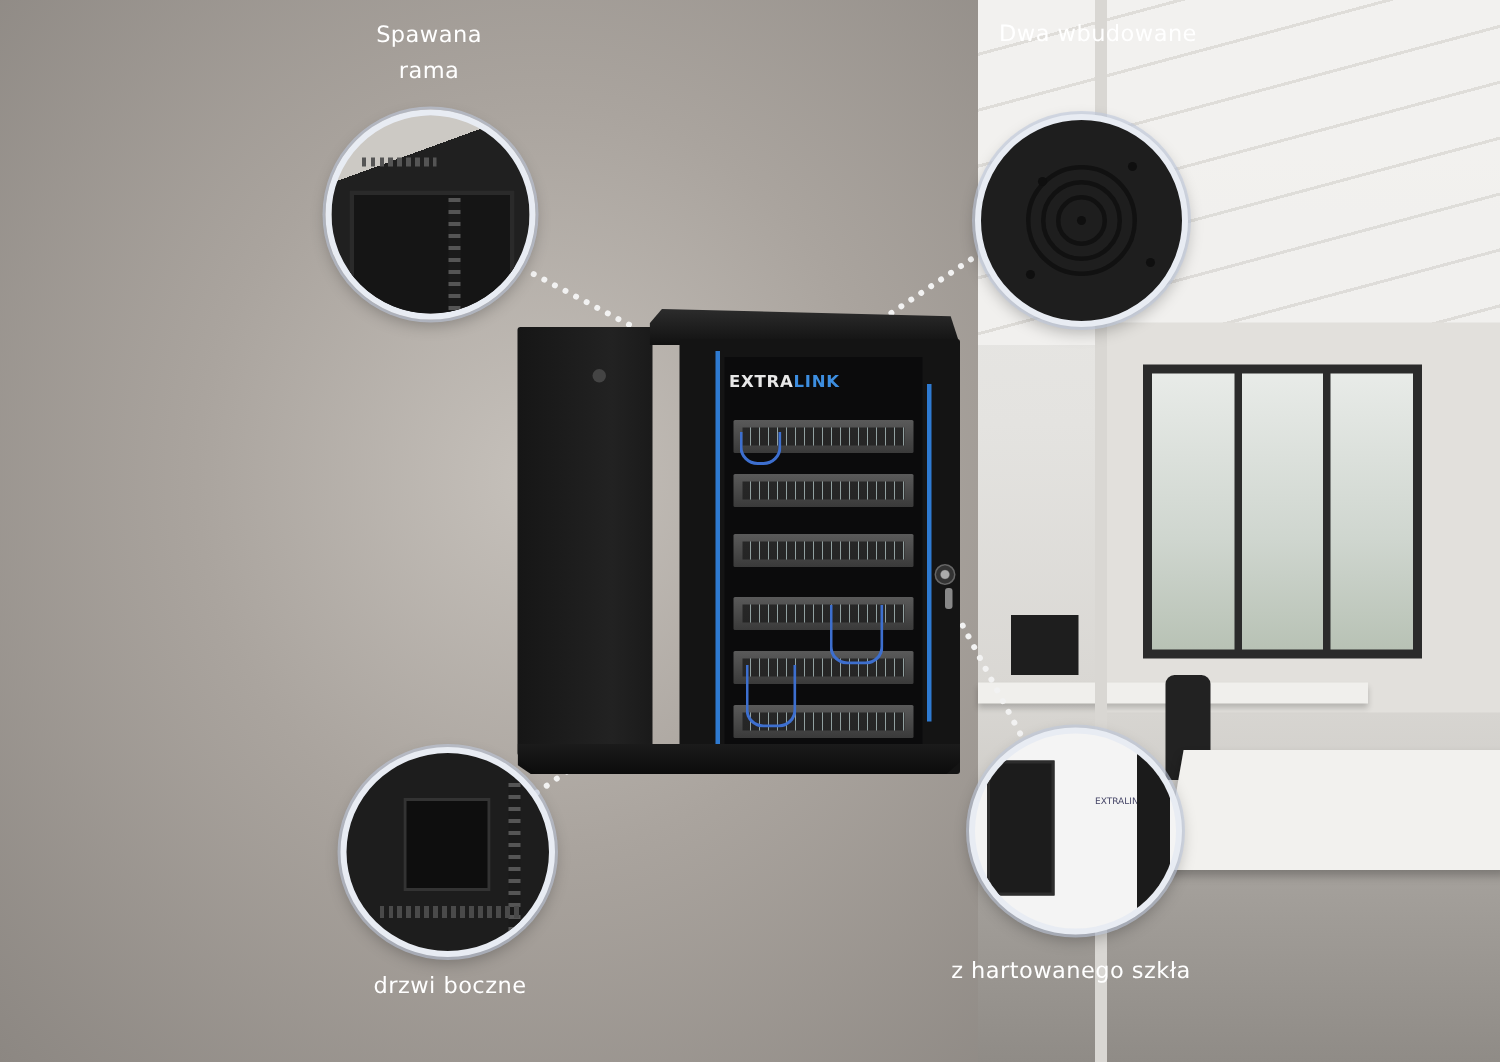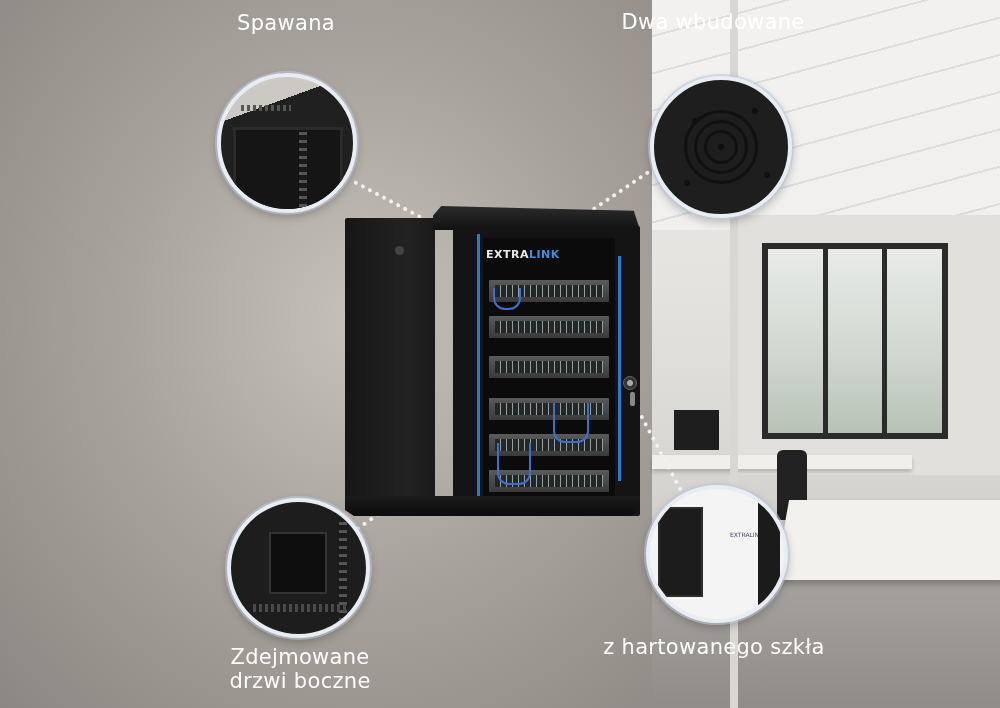--- a/index.html
+++ b/index.html
@@ -37,21 +37,21 @@
   .brand { position: absolute; left: 33px; top: 22px; font-family: "DejaVu Sans", sans-serif; font-size: 11px; font-weight: bold; color: #e8e8e8; letter-spacing: .5px; }
   .brand .accent { color: #3d8ee0; }
   .unit { position: absolute; left: 36px; width: 120px; height: 22px; background: linear-gradient(180deg, #5a5a5a, #3a3a3a); border-radius: 1px; }
   .unit .ports { position: absolute; left: 6px; right: 6px; top: 5px; height: 12px; background: repeating-linear-gradient(90deg, #222 0 5px, #9aa 5px 6px); opacity: .9; }
   .cable { position: absolute; border: 2px solid #3d6fcf; border-top: none; border-radius: 0 0 12px 12px; }
   .lock { position: absolute; left: 170px; top: 150px; width: 14px; height: 14px; border-radius: 50%; background: radial-gradient(circle, #aaa 0 30%, #333 40% 100%); border: 1px solid #666; }
   .key { position: absolute; left: 177px; top: 166px; width: 5px; height: 14px; background: #888; border-radius: 2px; }
   .cab-bottom { position: absolute; left: 0; top: 290px; width: 295px; height: 20px; background: linear-gradient(180deg, #1b1b1b, #0c0c0c); clip-path: polygon(0 0, 100% 0, 100% 60%, 97% 100%, 3% 100%, 0 70%); }
 
   
-  .label { position: absolute; color: #fff; font-size: 21px; line-height: 24px; text-align: center; letter-spacing: .3px; }
+  .label { position: absolute; color: #fff; font-size: 15px; line-height: 24px; text-align: center; letter-spacing: .3px; }
   .circle { position: absolute; border-radius: 50%; border: 4px solid #e8ecf3; box-shadow: 0 0 0 2px rgba(190,200,220,.6), 0 4px 10px rgba(0,0,0,.25); overflow: hidden; }
   .dots { position: absolute; height: 0; border-top: 4px dotted #f2f2f2; transform-origin: 0 0; }
 
   .c1 { left: 217px; top: 73px; width: 140px; height: 140px; background: linear-gradient(160deg, #ccc9c4 0 25%, #202020 25%); }
   .c1 .frame { position: absolute; left: 12px; top: 50px; width: 110px; height: 90px; background: #151515; border: 3px solid #2a2a2a; }
   .c1 .rail { position: absolute; left: 78px; top: 55px; width: 8px; height: 80px; background: repeating-linear-gradient(180deg, #555 0 3px, #1a1a1a 3px 8px); }
   .c1 .vent { position: absolute; left: 20px; top: 28px; width: 50px; height: 6px; background: repeating-linear-gradient(90deg, #555 0 3px, transparent 3px 6px); }
 
   .c2 { left: 650px; top: 76px; width: 142px; height: 142px; background: #1e1e1e; }
   .fan-ring { position: absolute; border-radius: 50%; border: 3px solid #111; }
@@ -156,24 +156,24 @@
   </div>
 
   <div class="circle c4">
     <div class="door"></div>
     <div class="mini-logo">EXTRALINK</div>
     <div class="edge"></div>
   </div>
 
   <div class="label" style="left:200px;top:11px;width:172px;">
     <div>Spawana</div>
+    <div>rama</div>
   </div>
-  <div class="label" style="left:597px;top:10px;width:232px;">
+  <div class="label" style="left:616px;top:10px;width:232px;">
     <div>Dwa wbudowane</div>
   </div>
   <div class="label" style="left:205px;top:645px;width:190px;">
-    <div>Zdejmowane</div>
     <div>drzwi boczne</div>
   </div>
   <div class="label" style="left:590px;top:635px;width:248px;">
     <div>z hartowanego szkła</div>
   </div>
 </div>
 
 </body></html>

